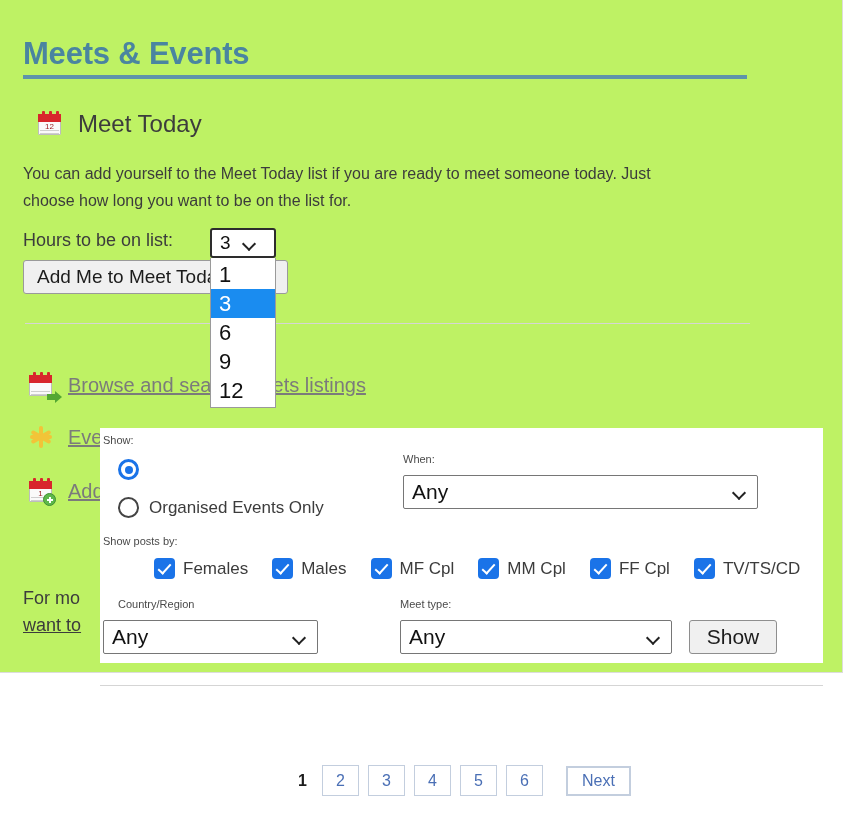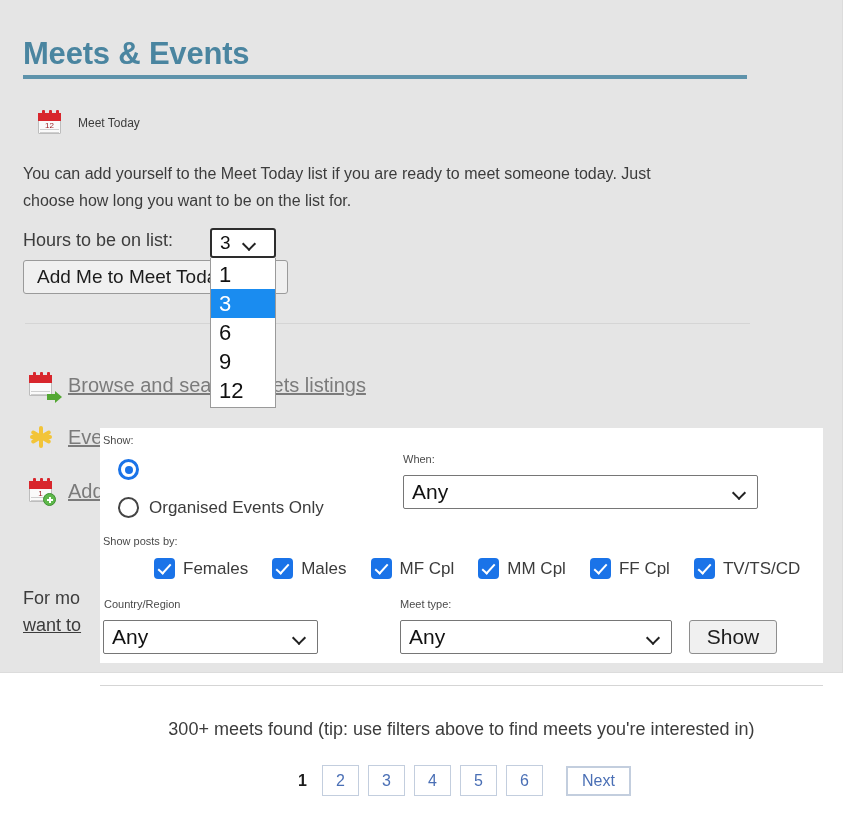--- a/index.html
+++ b/index.html
@@ -13,21 +13,21 @@
     height: 839px;
     overflow: hidden;
     position: relative;
     color: #3c3c3c;
   }
   .page {
     position: absolute;
     left: 0; top: 0;
     width: 843px;
     height: 673px;
-    background: #e5e5e5;
+    background: #bef264;
     border-right: 1px solid #dcdcdc;
     border-bottom: 1px solid #dcdcdc;
     box-sizing: border-box;
   }
 
   
   .page-title {
     position: absolute;
     left: 23px;
     top: 36px;
@@ -49,21 +49,21 @@
   
   .meet-today-row {
     position: absolute;
     left: 37px;
     top: 110px;
     display: flex;
     align-items: center;
     gap: 15px;
   }
   .meet-today-label {
-    font-size: 12px;
+    font-size: 24px;
     color: #3c3c3c;
     white-space: nowrap;
   }
 
   
   .cal-icon {
     position: relative;
     width: 26px;
     height: 26px;
     flex: 0 0 26px;
@@ -304,21 +304,21 @@
     background: #ffffff;
     z-index: 30;
   }
   .flabel {
     font-size: 11px;
     color: #4a4a4a;
   }
   .show-label { position: absolute; left: 3px; top: 6px; }
   .when-label { position: absolute; left: 303px; top: 25px; text-align: right; }
   .posts-label { position: absolute; left: 3px; top: 107px; }
-  .country-label { position: absolute; left: 4px; top: 170px; text-align: center; }
+  .country-label { position: absolute; left: 18px; top: 170px; text-align: center; }
   .meettype-label { position: absolute; left: 300px; top: 170px; }
 
   .radio-opt {
     position: absolute;
     display: flex;
     align-items: center;
     gap: 10px;
   }
   .ro1 { left: 18px; top: 31px; }
   .ro2 { left: 18px; top: 69px; }
@@ -647,21 +647,20 @@
     <div class="fselect sel-meettype">
       <span class="v">Any</span>
       <span class="caret"></span>
     </div>
 
     <div class="show-btn">Show</div>
   </div>
 
   <div class="hr2"></div>
 
-  <div class="results-text">300+ meets found (tip: use filters above to find meets you're interested in)</div>
 
   <div class="pagination">
     <span class="pg-current">1</span>
     <span class="pg-link">2</span>
     <span class="pg-link">3</span>
     <span class="pg-link">4</span>
     <span class="pg-link">5</span>
     <span class="pg-link">6</span>
     <span class="pg-next">Next</span>
   </div>

